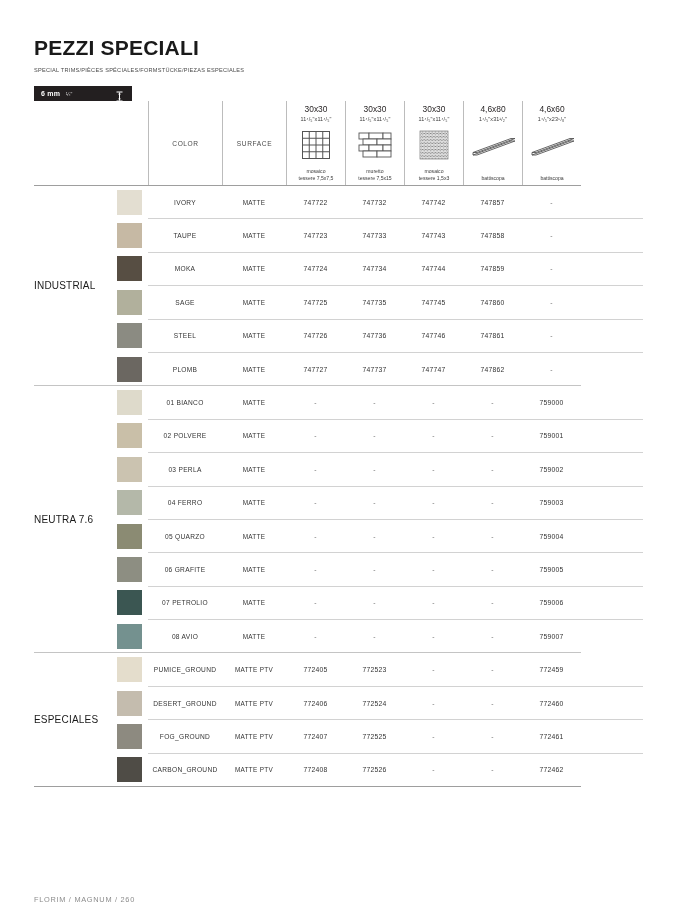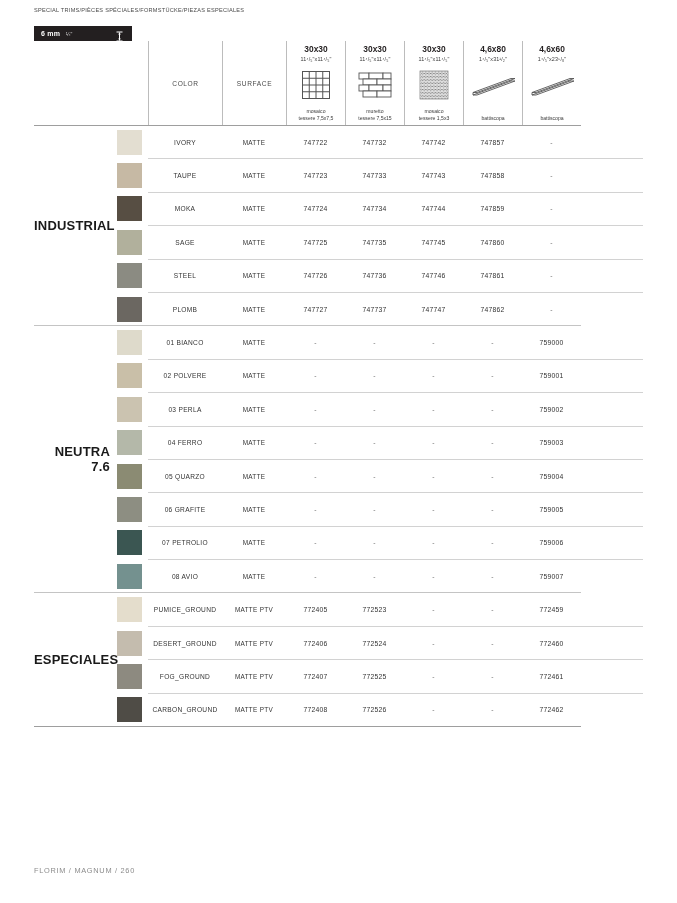--- a/index.html
+++ b/index.html
@@ -47,57 +47,58 @@
   .c-sku { width: 59px; }
 
   
   .hdr-row td { height: 84px; }
   .hcell {
     height: 84px; display: flex; flex-direction: column;
     align-items: center; justify-content: flex-start;
     border-left: 1px solid #bcbcbc;
     padding-top: 4px;
   }
-  .h-size { font-size: 8.4px; font-weight: bold; line-height: 1.15; }
+  .h-size { font-size: 8.4px; font-weight: normal; line-height: 1.15; }
   .h-inch { font-size: 5.4px; color: #3a3a3a; margin-top: 1px; letter-spacing: .1px; }
   .h-ico { flex: 1; display: flex; align-items: center; justify-content: center; }
   .h-desc { font-size: 5.1px; color: #3a3a3a; text-align: center; line-height: 1.35; padding-bottom: 3px; }
 
   .plaincell {
     height: 84px; display: flex; align-items: center; justify-content: center;
     font-size: 6.6px; letter-spacing: .6px; color: #4a4a4a;
     border-left: 1px solid #bcbcbc;
   }
   .nolinecell { height: 84px; }
 
   
   .drow td { height: 32.4px; }
   .cat-label {
-    font-size: 13px; font-weight: bold; letter-spacing: .2px;
-    text-align: right; padding-left: 2px; color: #1a1a1a;
+    font-size: 10px; font-weight: normal; letter-spacing: .2px;
+    text-align: left; padding-left: 2px; color: #1a1a1a;
   }
   .swatch-wrap { display: flex; align-items: center; justify-content: center; }
   .swatch { width: 25px; height: 25px; display: block; }
   .cellname { font-size: 6.6px; text-align: center; color: #333; letter-spacing: .3px; }
   .cellsurf { font-size: 6.4px; text-align: center; color: #333; letter-spacing: .3px; }
   .cellsku  { font-size: 6.8px; text-align: center; color: #333; letter-spacing: .2px; }
   .cellsku.dash { color: #6e6e6e; }
   .rule-grp td { height: 1px; padding: 0; }
 
   
   .footer {
     position: absolute; left: 34px; bottom: 35px;
     font-size: 7.4px; color: #8c8c8c; letter-spacing: .7px; margin-top: 9px;
   }
 </style>
 </head>
 <body>
 
 <div class="page">
 
+  <div class="title">PEZZI SPECIALI</div>
   <div class="subtitle">SPECIAL TRIMS/PIÈCES SPÉCIALES/FORMSTÜCKE/PIEZAS ESPECIALES</div>
 
   <div class="thickness-badge">
     <span class="mm">6 mm</span>
     <span class="inch">¼"</span>
     <span class="arrow-ico">
       <svg width="7" height="11" viewBox="0 0 7 11">
         <line x1="0.5" y1="1" x2="6.5" y2="1" stroke="#ffffff" stroke-width="1"></line>
         <line x1="0.5" y1="10" x2="6.5" y2="10" stroke="#ffffff" stroke-width="1"></line>
         <line x1="3.5" y1="1.5" x2="3.5" y2="9.5" stroke="#ffffff" stroke-width="1"></line>

